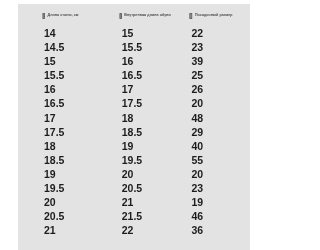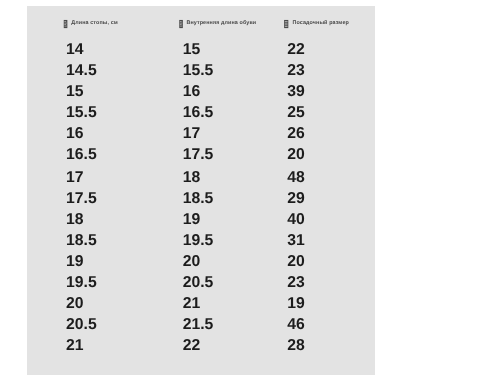--- a/index.html
+++ b/index.html
@@ -180,21 +180,21 @@
             <td class="col3">29</td>
           </tr>
           <tr>
             <td class="col1">18</td>
             <td class="col2">19</td>
             <td class="col3">40</td>
           </tr>
           <tr>
             <td class="col1">18.5</td>
             <td class="col2">19.5</td>
-            <td class="col3">31</td>
+            <td class="col3">55</td>
           </tr>
           <tr>
             <td class="col1">19</td>
             <td class="col2">20</td>
             <td class="col3">20</td>
           </tr>
           <tr>
             <td class="col1">19.5</td>
             <td class="col2">20.5</td>
             <td class="col3">23</td>
@@ -205,18 +205,18 @@
             <td class="col3">19</td>
           </tr>
           <tr>
             <td class="col1">20.5</td>
             <td class="col2">21.5</td>
             <td class="col3">46</td>
           </tr>
           <tr>
             <td class="col1">21</td>
             <td class="col2">22</td>
-            <td class="col3">28</td>
+            <td class="col3">36</td>
           </tr>
         </tbody>
     </table>
   </div>
 </div>
 
 </body></html>

